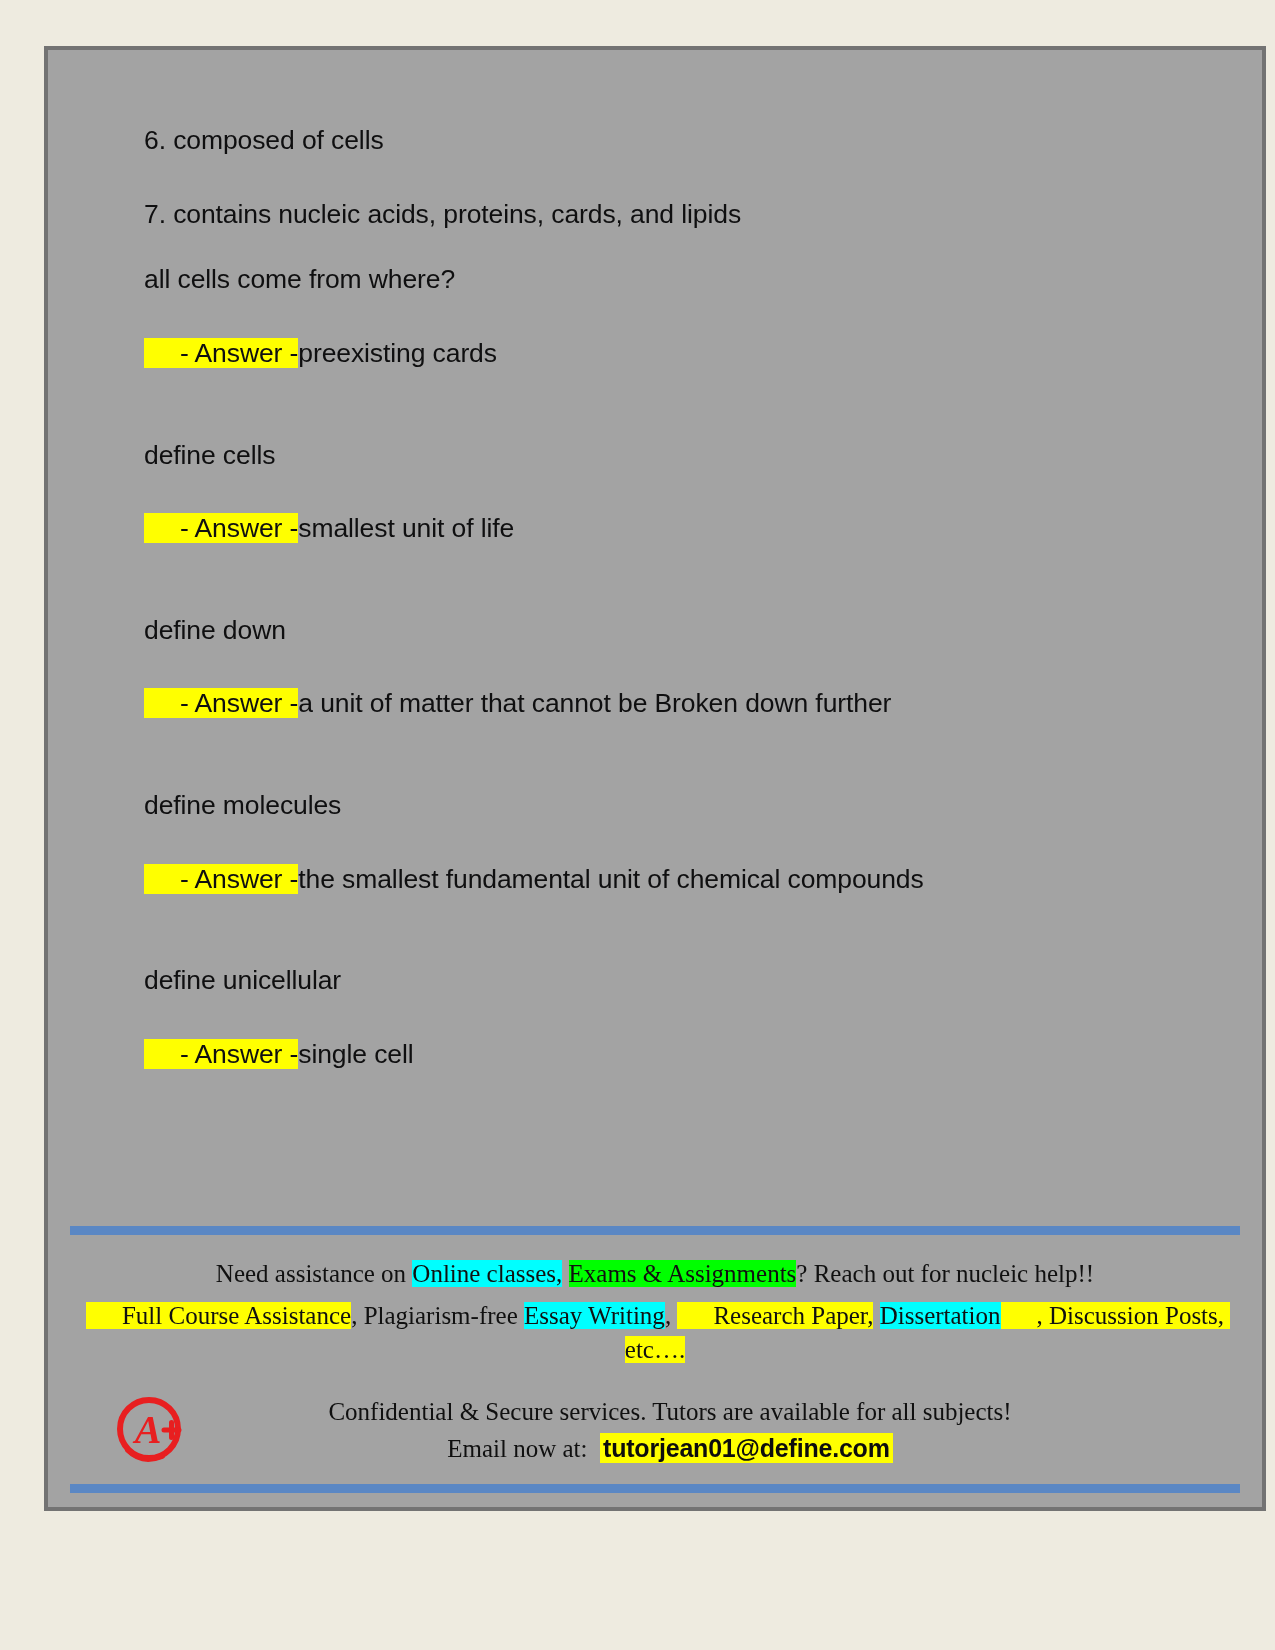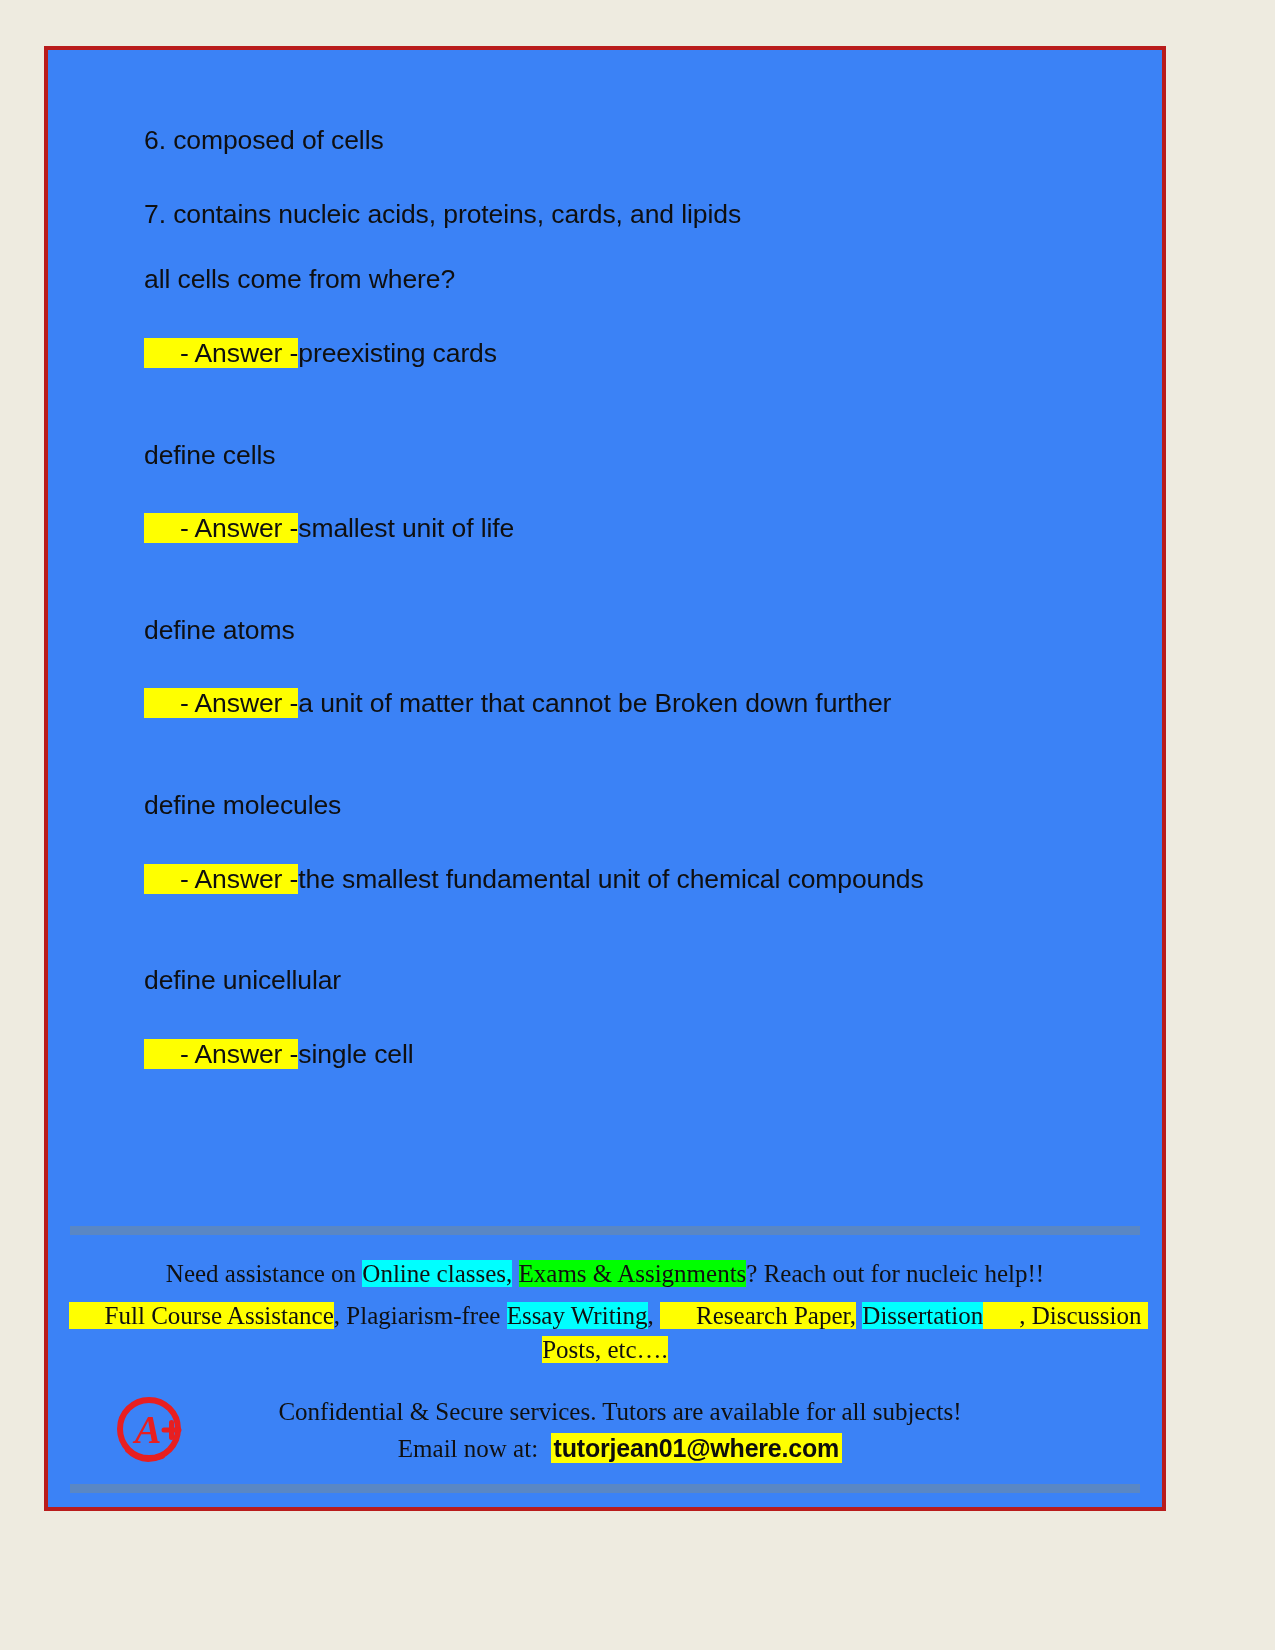--- a/index.html
+++ b/index.html
@@ -11,24 +11,24 @@
     height: 1650px;
     background: #eeebe0;
     font-family: "Liberation Sans", sans-serif;
     overflow: hidden;
   }
 
   .page {
     position: absolute;
     left: 44px;
     top: 46px;
-    width: 1122px;
+    width: 1222px;
     height: 1465px;
-    border: 4px solid #b91c1c;
-    background: #3b82f6;
+    border: 4px solid #737373;
+    background: #a3a3a3;
     box-sizing: border-box;
   }
 
   .body-area {
     position: absolute;
     left: 96px;
     top: 72px;
     right: 40px;
   }
 
@@ -159,21 +159,21 @@
       <div class="line q-line">all cells come from where?</div>
       <div class="line"><span class="hl-yellow">- Answer -</span><span>preexisting cards</span></div>
     </div>
 
     <div class="qa-block">
       <div class="line q-line">define cells</div>
       <div class="line"><span class="hl-yellow">- Answer -</span><span>smallest unit of life</span></div>
     </div>
 
     <div class="qa-block">
-      <div class="line q-line">define atoms</div>
+      <div class="line q-line">define down</div>
       <div class="line"><span class="hl-yellow">- Answer -</span><span>a unit of matter that cannot be Broken down further</span></div>
     </div>
 
     <div class="qa-block">
       <div class="line q-line">define molecules</div>
       <div class="line"><span class="hl-yellow">- Answer -</span><span>the smallest fundamental unit of chemical compounds</span></div>
     </div>
 
     <div class="qa-block">
       <div class="line q-line">define unicellular</div>
@@ -198,21 +198,21 @@
             <circle cx="35" cy="37" r="29" fill="none" stroke="#e81f20" stroke-width="6"></circle>
             <text x="34" y="51" font-family="Liberation Serif, serif" font-size="40" font-style="italic" font-weight="bold" fill="#e81f20" text-anchor="middle">A</text>
             <path d="M50 38 h15 M57.5 30.5 v15" stroke="#e81f20" stroke-width="5" stroke-linecap="round"></path>
             <path d="M14 58 q14 14 34 6" stroke="#e81f20" stroke-width="6" fill="none" stroke-linecap="round"></path>
           </svg>
         </div>
       </div>
 
       <div class="footer-lower-text">
         <div class="footer-line">Confidential &amp; Secure services. Tutors are available for all subjects!</div>
-        <div class="email-line"><span>Email now at:</span>&nbsp;&nbsp;<span class="email-addr">tutorjean01@where.com</span></div>
+        <div class="email-line"><span>Email now at:</span>&nbsp;&nbsp;<span class="email-addr">tutorjean01@define.com</span></div>
       </div>
 
     </div>
 
     <div class="rule rule-bottom"></div>
 
   </div>
 
 </div>
 

